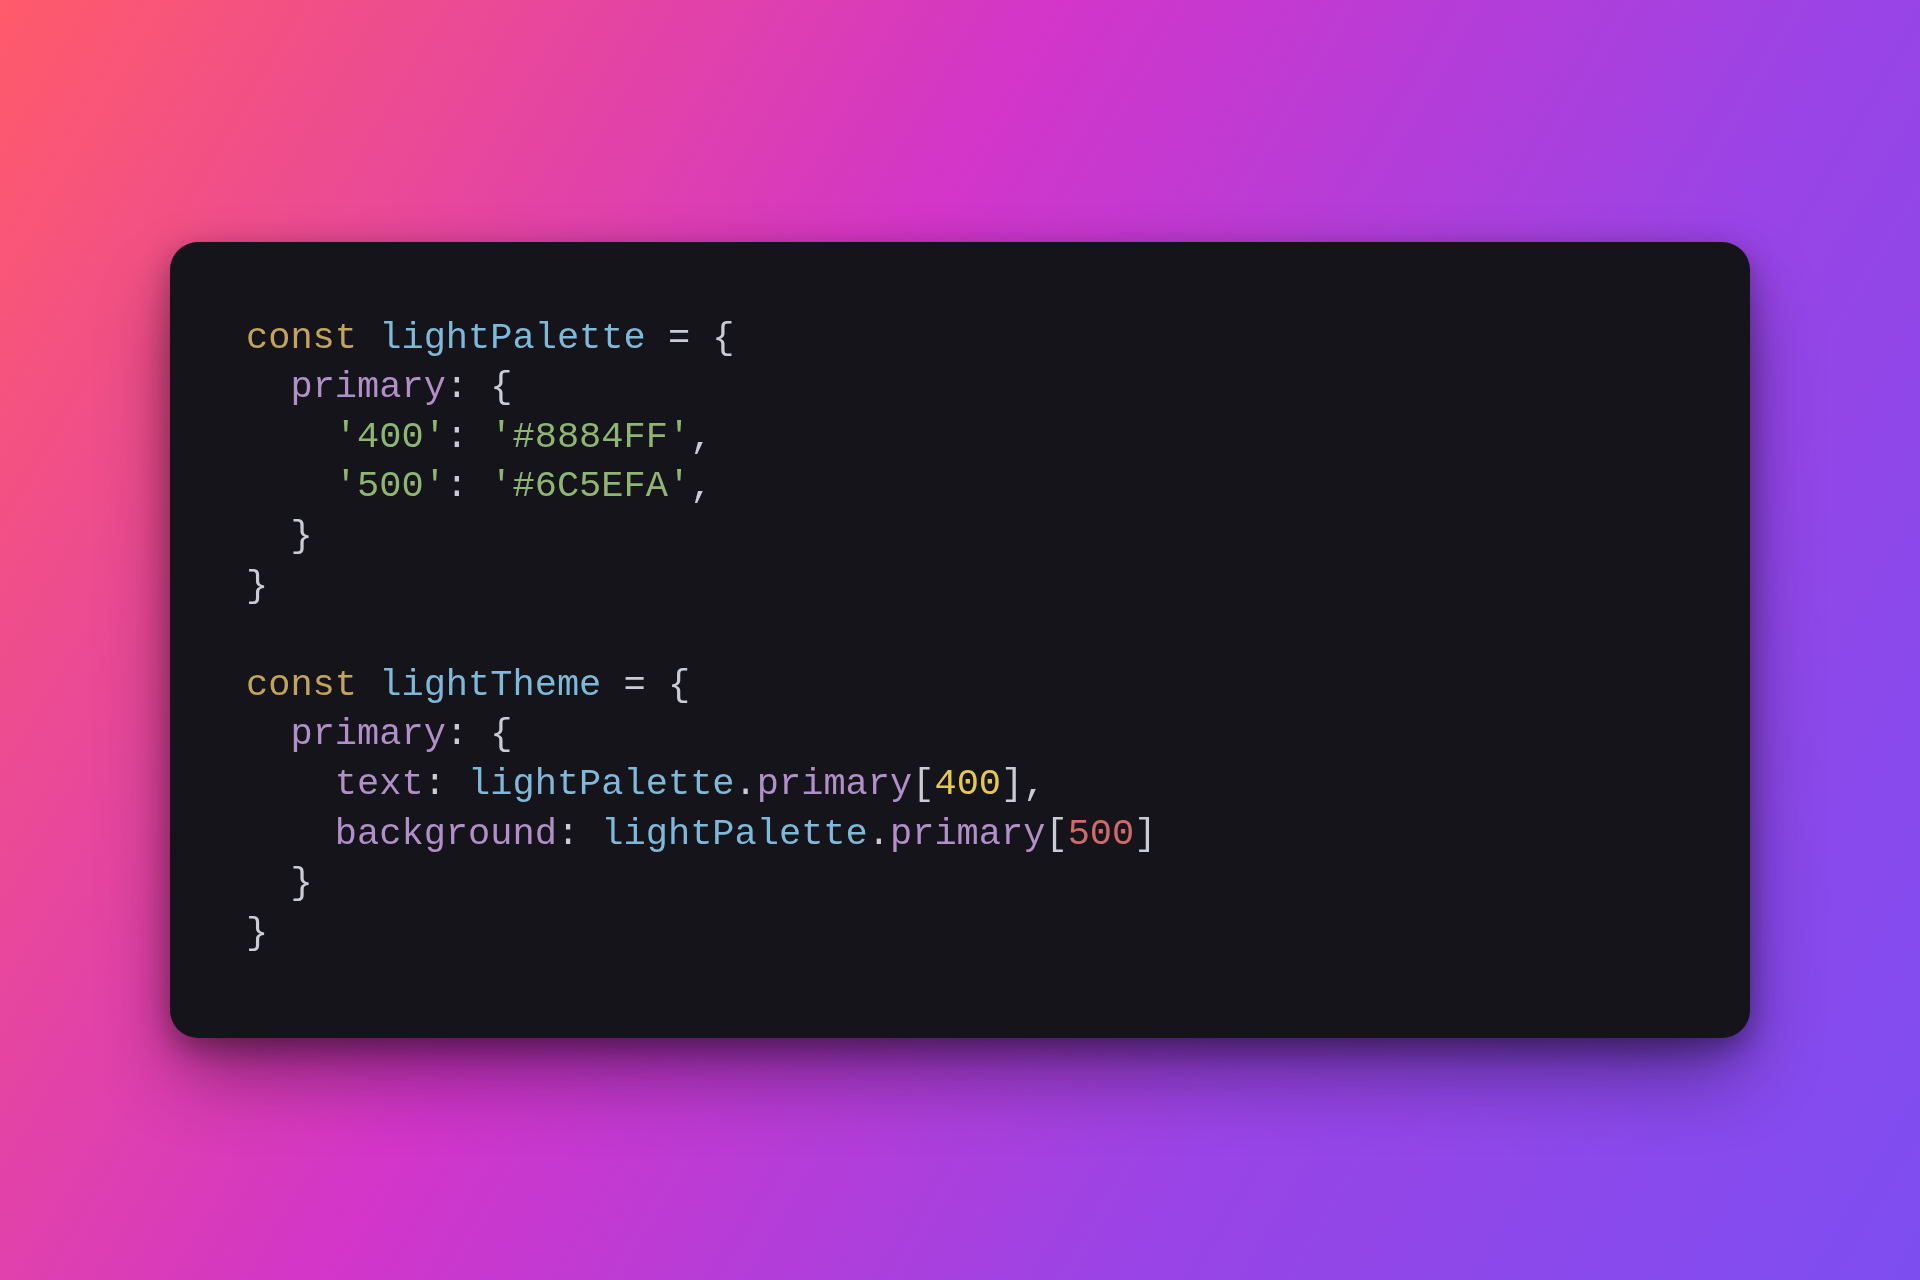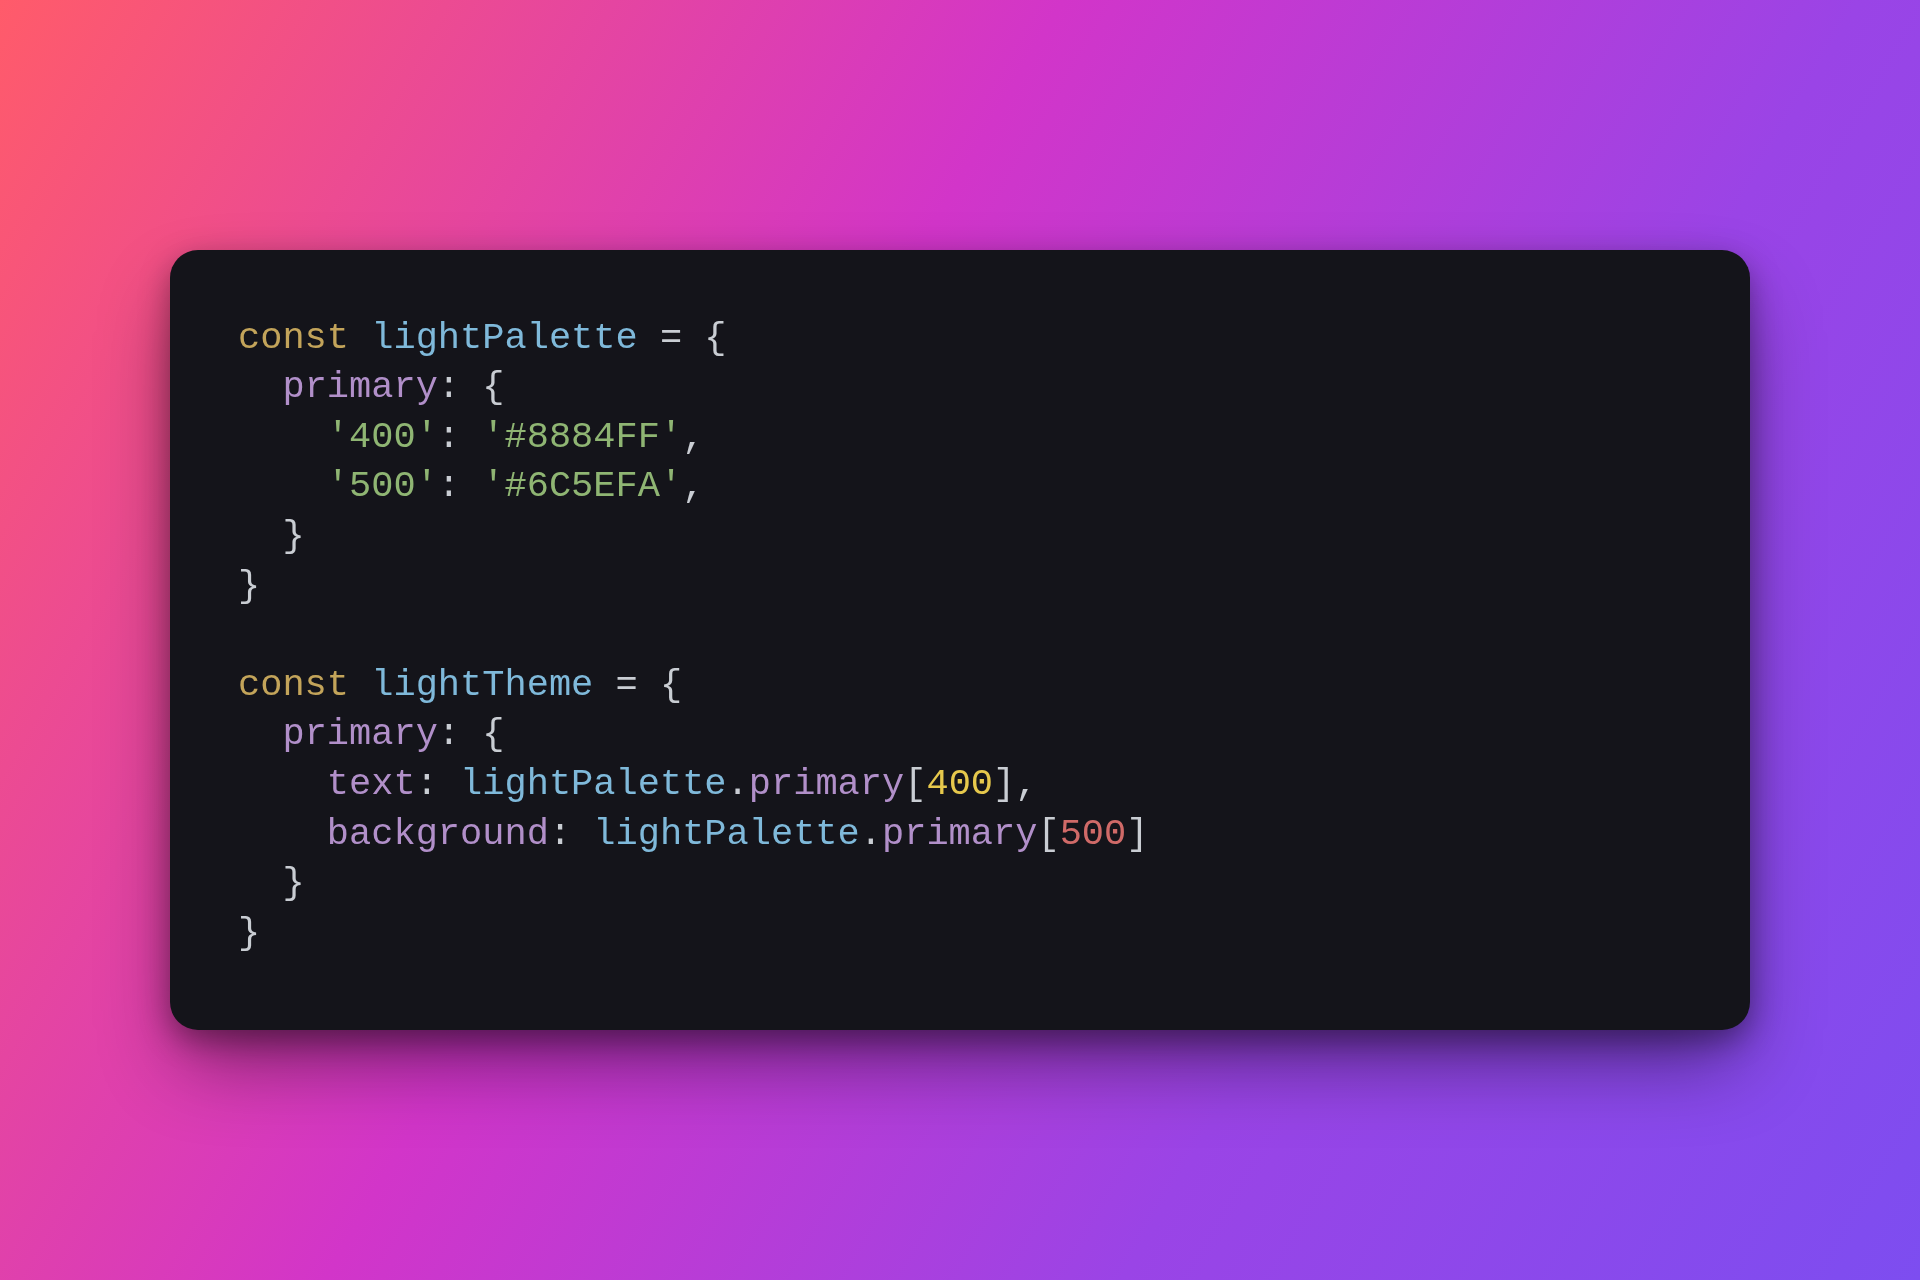--- a/index.html
+++ b/index.html
@@ -18,21 +18,21 @@
   }
   .card {
     background: #14141a;
     border-radius: 28px;
     box-shadow: 0 40px 80px -10px rgba(0,0,0,0.45), 0 10px 30px rgba(0,0,0,0.35);
     padding: 56px 60px 64px 60px;
     width: 1580px;
     box-sizing: border-box;
   }
   pre.code {
-    margin: 8px;
+    margin: 16px;
     font-family: inherit;
     font-size: 37px;
     line-height: 1.34;
     color: #c9cdd3;
     white-space: pre;
   }
   .tok-kw    { color: #c3a45a; }     
   .tok-var   { color: #7fb9da; }     
   .tok-prop  { color: #b18fc9; }     
   .tok-str   { color: #8fb573; }     

